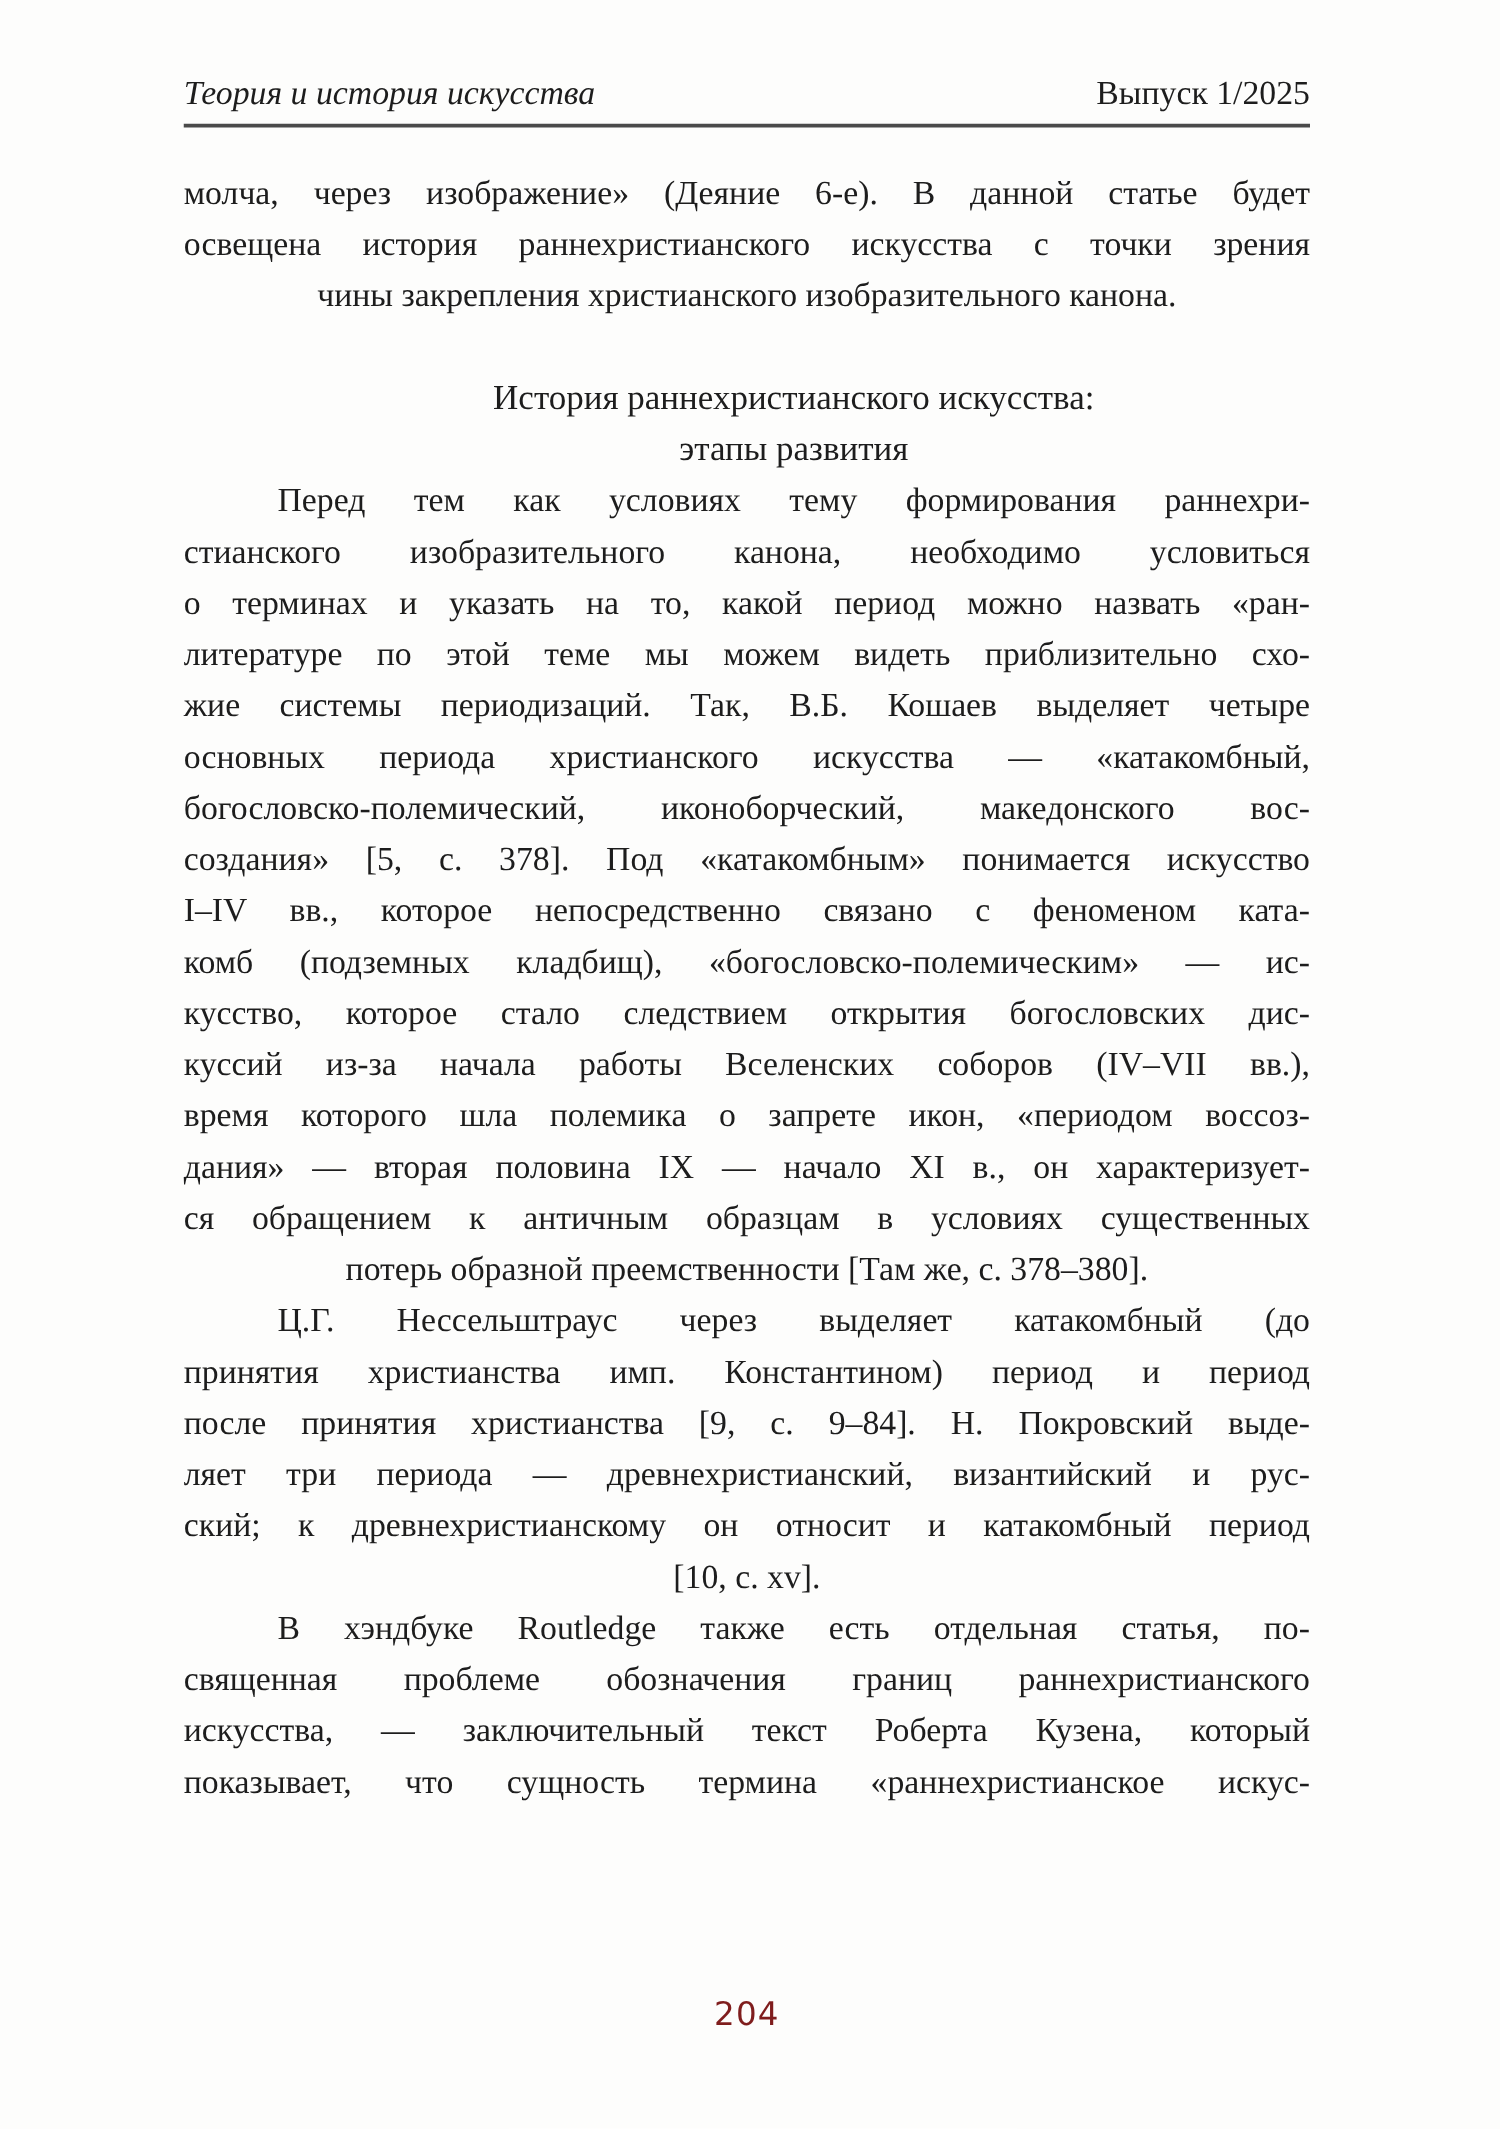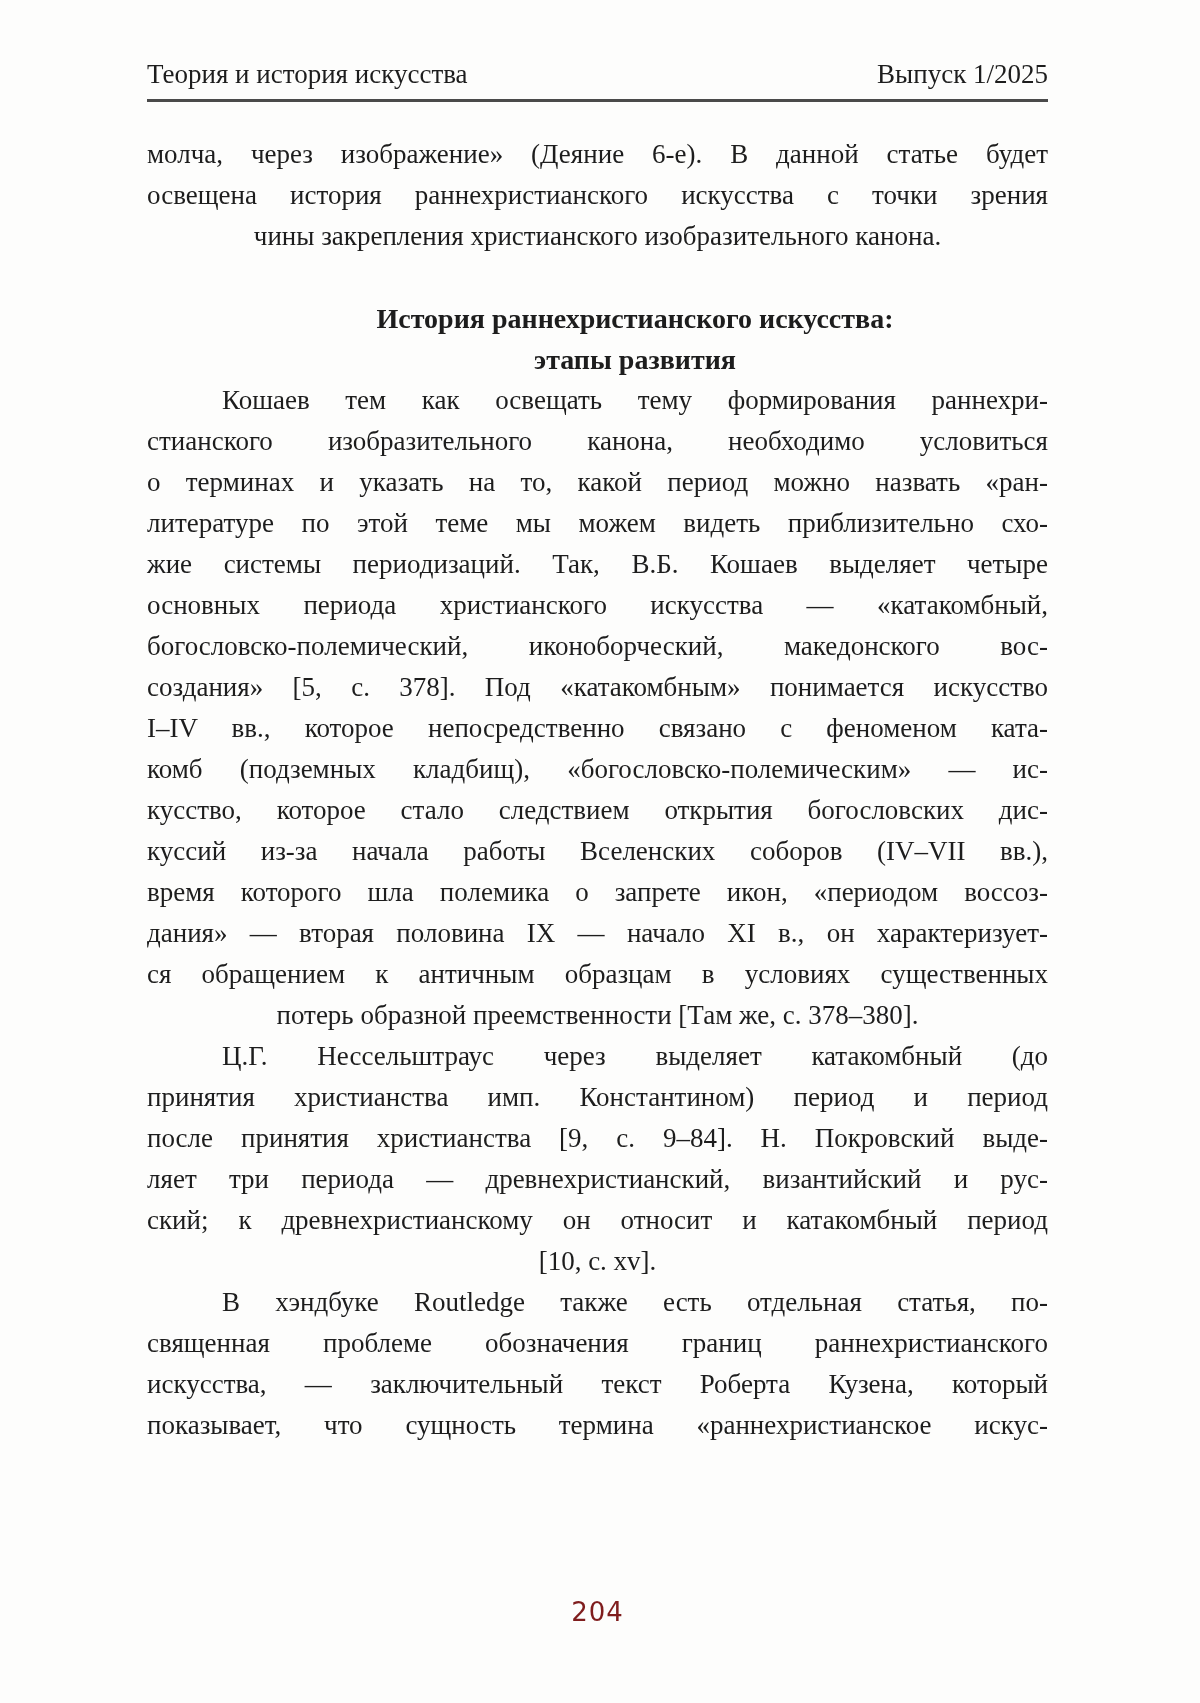--- a/index.html
+++ b/index.html
@@ -23,34 +23,34 @@
     width: 901px;
     top: 58px;
     display: flex;
     justify-content: space-between;
     align-items: flex-end;
     font-size: 27px;
     line-height: 32px;
     padding-bottom: 9px;
     border-bottom: 3px solid #4a4a4a;
   }
-  .rh-left { }
+  .rh-left { font-style: italic; }
   .rh-right { font-style: normal; }
 
   
   .body-text {
     position: absolute;
     left: 147px;
     top: 134px;
     width: 901px;
     font-size: 27px;
   }
   .block { margin: 0; padding: 0; }
   .block.heading {
-    font-weight: bold;
+    font-weight: normal;
     font-size: 28px;
     margin-left: 75px;
     margin-top: 41px;
   }
   .line {
     height: 41px;
     line-height: 41px;
     text-align: center;
     overflow: visible;
   }
@@ -90,21 +90,21 @@
       <div class="block paragraph">
         <div class="line just">молча, через изображение» (Деяние 6-е). В данной статье будет</div>
         <div class="line just">освещена история раннехристианского искусства с точки зрения</div>
         <div class="line">чины закрепления христианского изобразительного канона.</div>
       </div>
       <div class="block heading">
         <div class="line">История раннехристианского искусства:</div>
         <div class="line">этапы развития</div>
       </div>
       <div class="block paragraph">
-        <div class="line just ind">Кошаев тем как освещать тему формирования раннехри-</div>
+        <div class="line just ind">Перед тем как условиях тему формирования раннехри-</div>
         <div class="line just">стианского изобразительного канона, необходимо условиться</div>
         <div class="line just">о терминах и указать на то, какой период можно назвать «ран-</div>
         <div class="line just">литературе по этой теме мы можем видеть приблизительно схо-</div>
         <div class="line just">жие системы периодизаций. Так, В.Б. Кошаев выделяет четыре</div>
         <div class="line just">основных периода христианского искусства — «катакомбный,</div>
         <div class="line just">богословско-полемический, иконоборческий, македонского вос-</div>
         <div class="line just">создания» [5, с. 378]. Под «катакомбным» понимается искусство</div>
         <div class="line just">I–IV вв., которое непосредственно связано с феноменом ката-</div>
         <div class="line just">комб (подземных кладбищ), «богословско-полемическим» — ис-</div>
         <div class="line just">кусство, которое стало следствием открытия богословских дис-</div>

